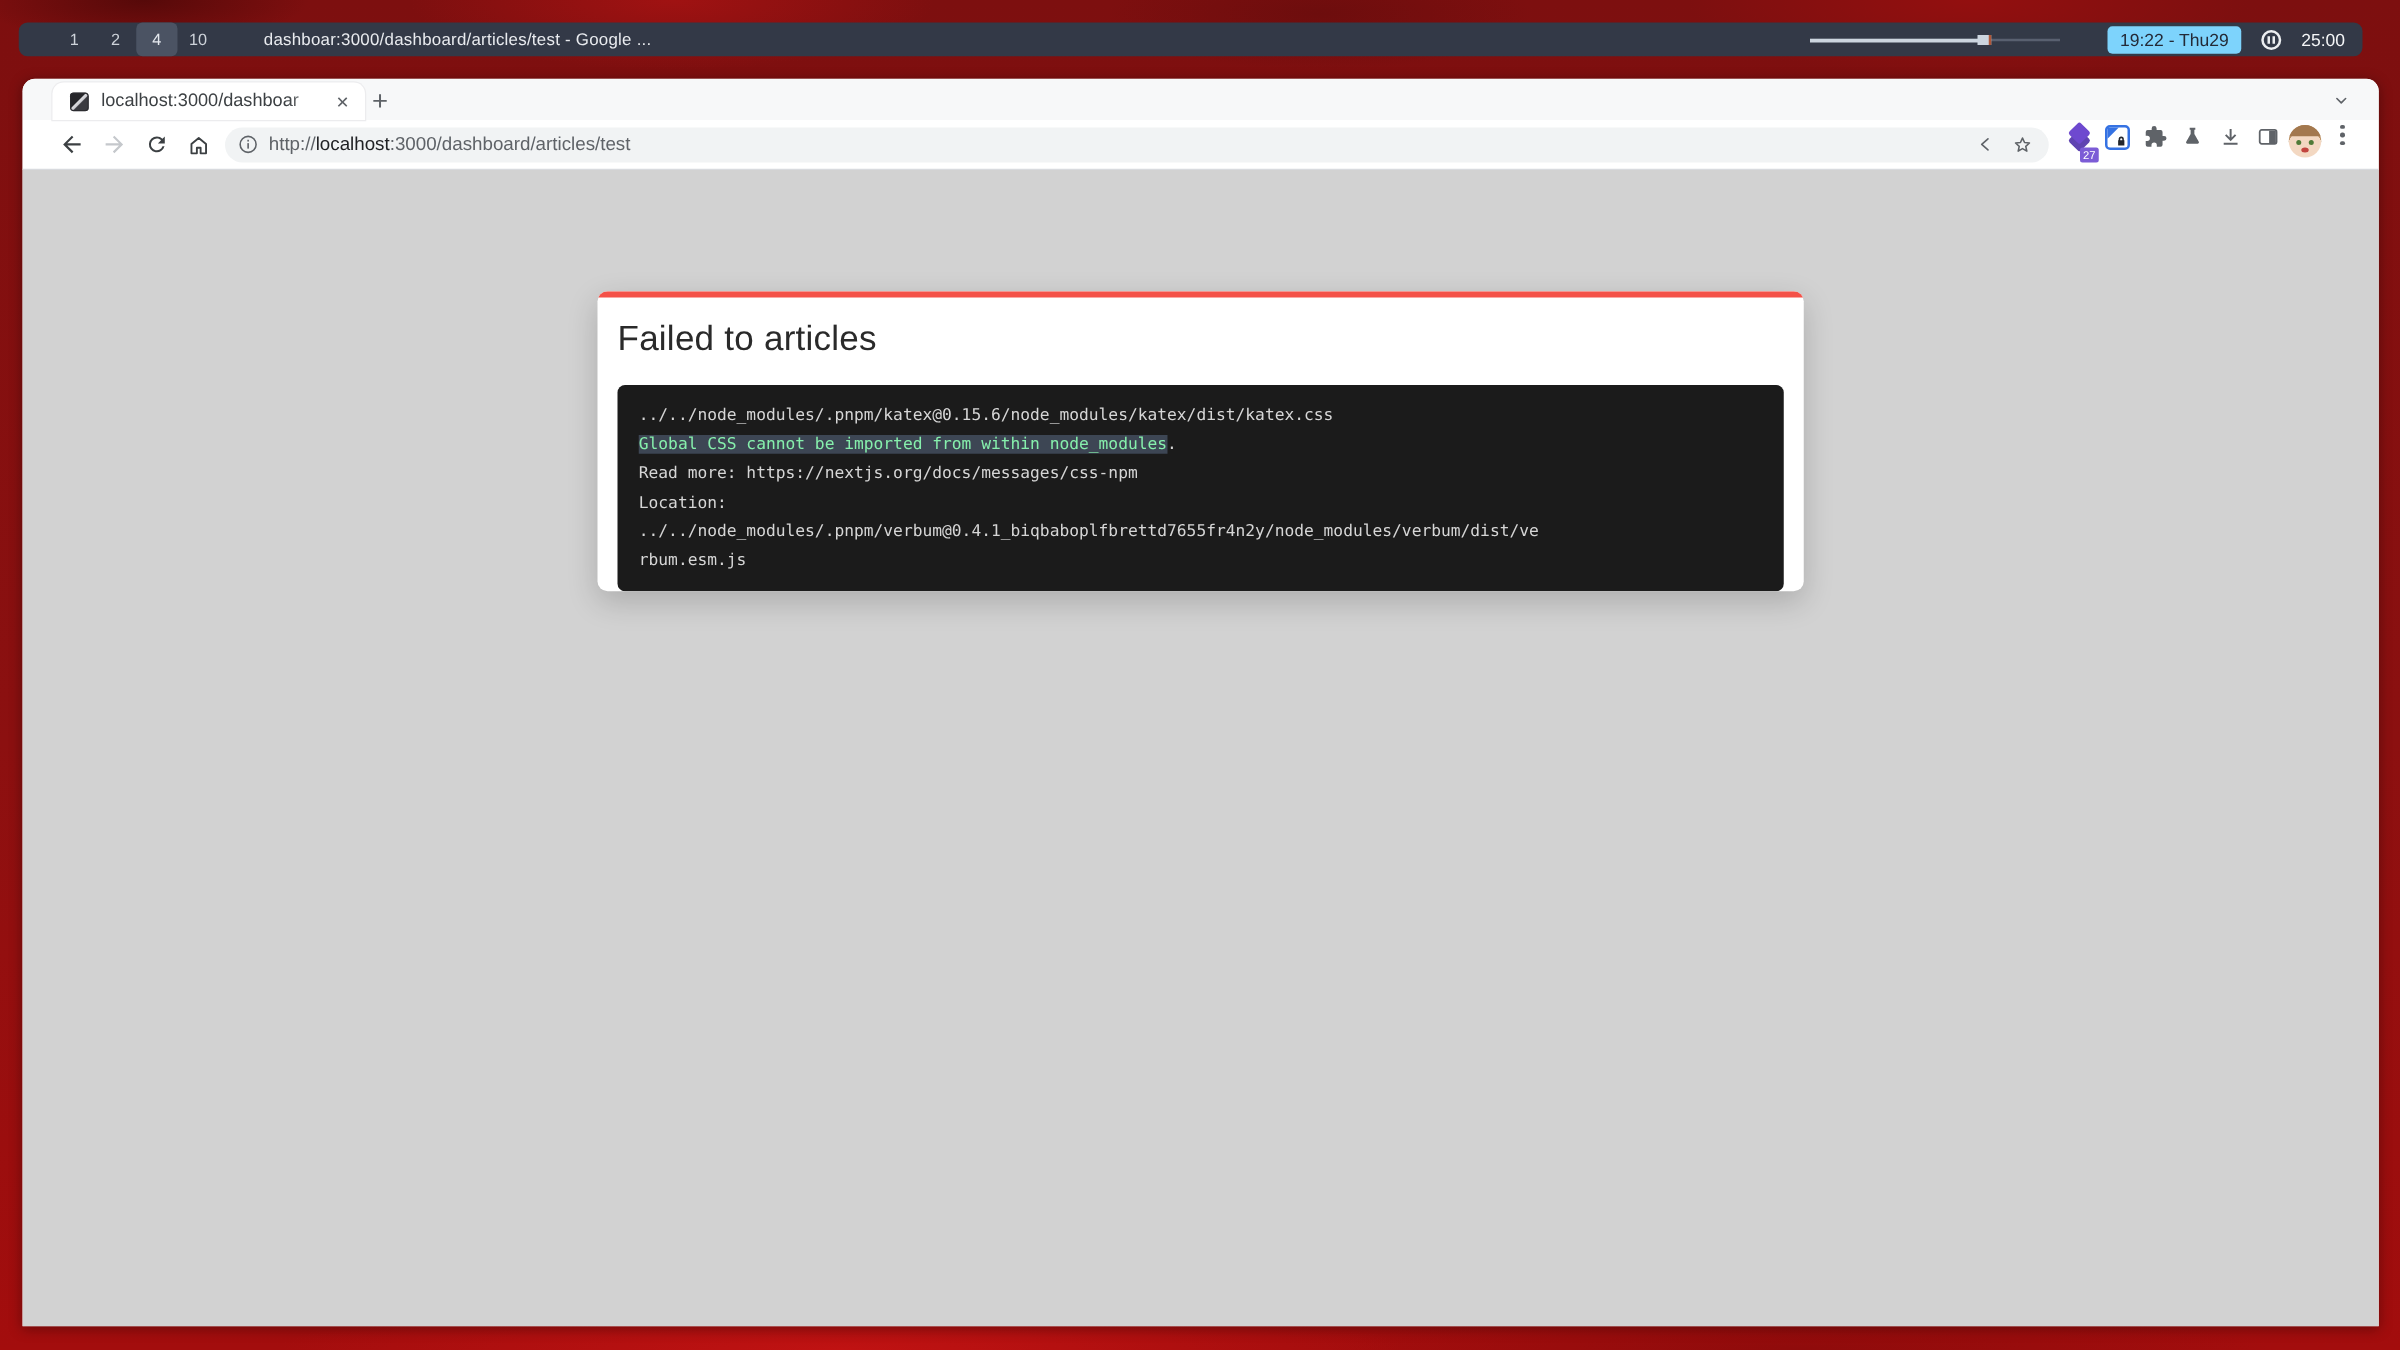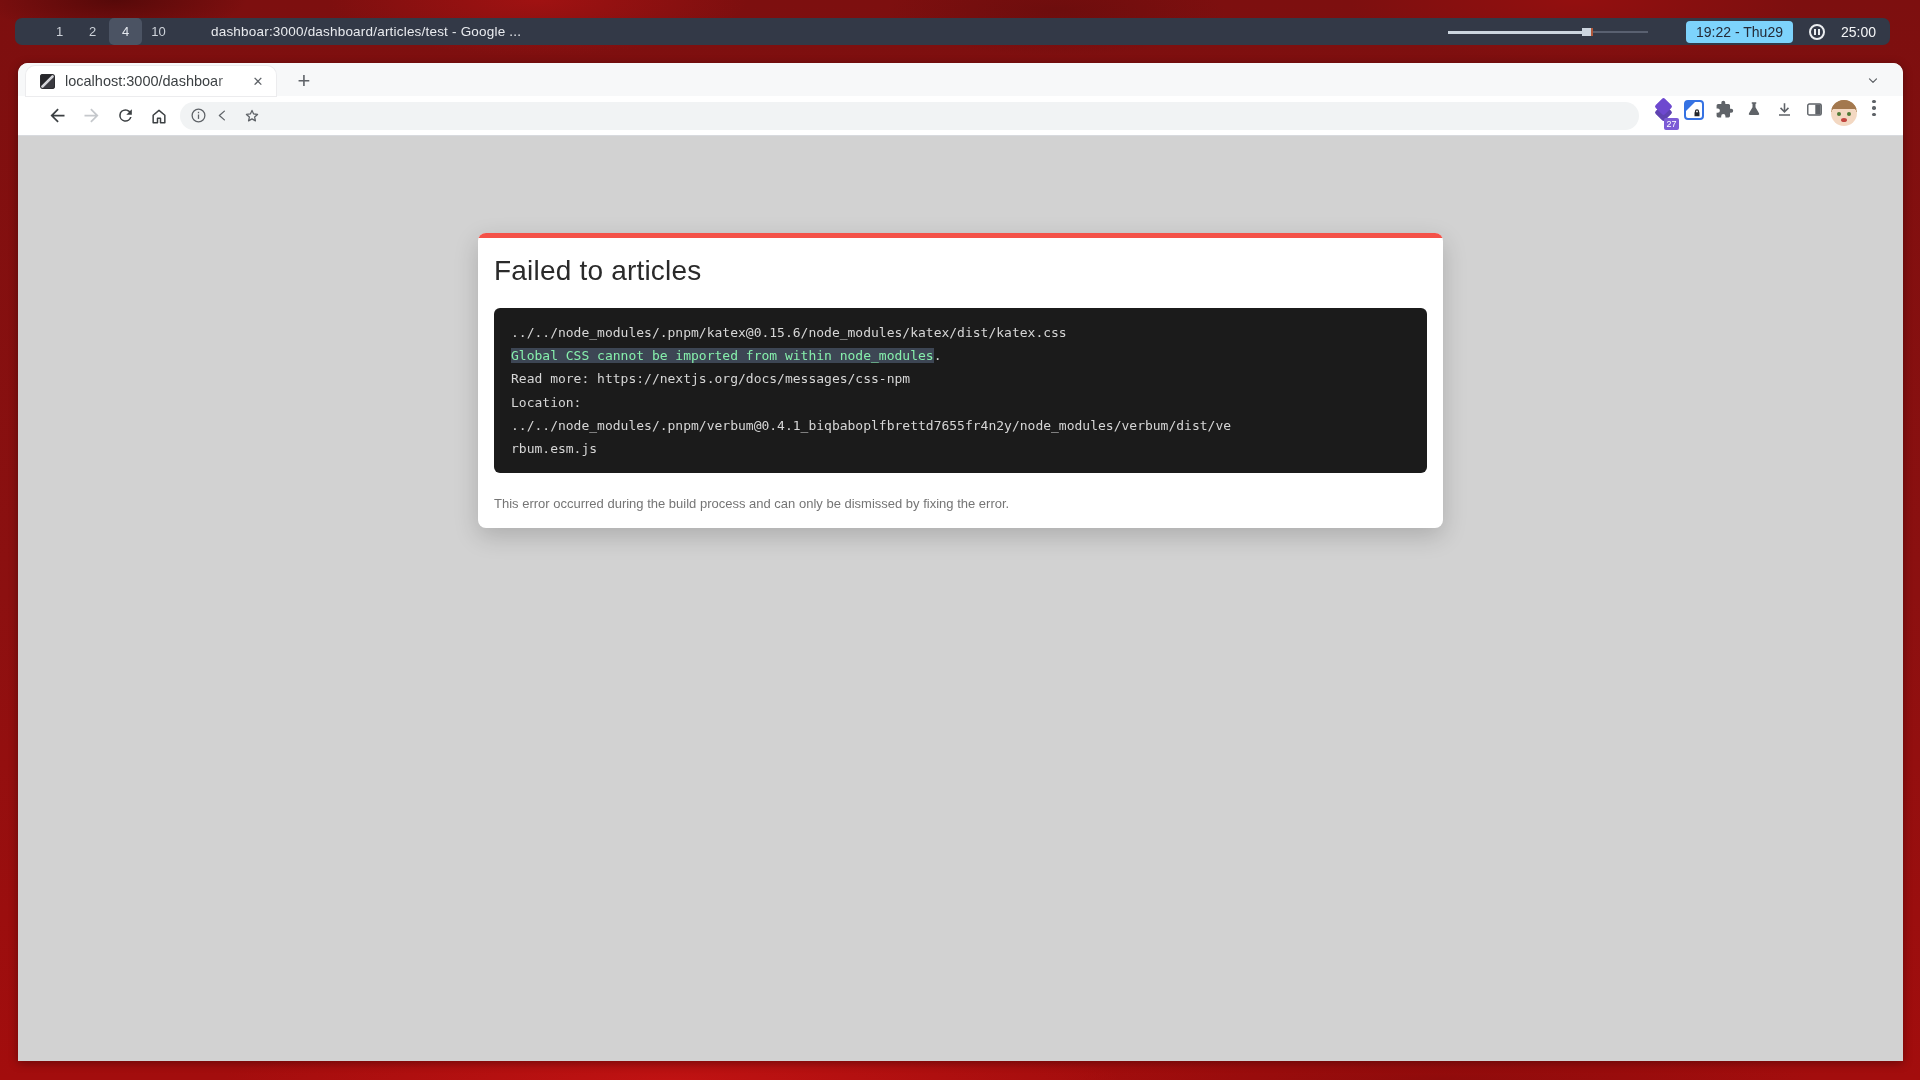--- a/index.html
+++ b/index.html
@@ -44,21 +44,21 @@
                 display:flex; align-items:center; justify-content:center; gap:2px; }
   .pause-icon i { display:block; width:2px; height:6px; background:#eceef1; }
 
   
   .bwindow {
     position:absolute; left:18px; top:63px; width:1885px; height:998px;
     background:#fff; border-radius:10px 10px 0 0; overflow:hidden;
     box-shadow:0 2px 10px rgba(0,0,0,.35);
   }
   .tabstrip { position:relative; height:33px; background:#f7f8f9; }
-  .tab { position:absolute; left:8px; top:3px; width:250px; height:30px;
+  .tab { position:absolute; left:24px; top:3px; width:250px; height:30px;
          background:#fff; border-radius:9px 9px 0 0;
          box-shadow:0 0 0 1px #ececee;
          display:flex; align-items:center; padding:0 8px 0 14px; }
   .favicon { width:15px; height:15px; border-radius:3px; flex:none;
              background:linear-gradient(135deg,#26262a 42%,#d9d9dd 46%,#cfcfd4 54%,#3a3a40 58%);
              box-shadow:inset 0 0 0 1px #2c2c30; }
   .tab-title { margin-left:10px; font-size:14.5px; color:#3c4043; white-space:nowrap;
                overflow:hidden; flex:1;
                -webkit-mask-image:linear-gradient(90deg,#000 82%,transparent 97%);
                mask-image:linear-gradient(90deg,#000 82%,transparent 97%); }
@@ -187,20 +187,21 @@
       </div>
 
       <div class="urlbar">
         <span>
           <svg width="17" height="17" viewBox="0 0 24 24">
               <circle cx="12" cy="12" r="9" fill="none" stroke="#5f6368" stroke-width="1.8"></circle>
               <rect x="11.1" y="10.6" width="1.8" height="6.2" fill="#5f6368"></rect>
               <rect x="11.1" y="6.8" width="1.8" height="2" fill="#5f6368"></rect>
             </svg>
         </span>
+        <span class="url-text"><span>http://</span><span class="host">localhost</span><span>:3000/dashboard/articles/test</span></span>
         <span class="pill-btn">
           <svg width="15" height="15" viewBox="0 0 24 24">
               <path d="M15 5L7 12l8 7" fill="none" stroke="#5f6368" stroke-width="2.1" stroke-linecap="round" stroke-linejoin="round"></path>
             </svg>
         </span>
         <span class="pill-btn">
           <svg width="18" height="18" viewBox="0 0 24 24">
               <path d="M12 4.6l2.2 4.7 5.2.6-3.9 3.5 1.1 5.1L12 15.9l-4.6 2.6 1.1-5.1-3.9-3.5 5.2-.6L12 4.6z" fill="none" stroke="#5f6368" stroke-width="1.7" stroke-linejoin="round"></path>
             </svg>
         </span>
@@ -257,18 +258,17 @@
             <i></i>
           </span>
       </div>
     </div>
 
     <div class="page">
       <div class="dialog">
         <div class="dialog-accent"></div>
         <div class="dialog-title">Failed to articles</div>
         <div class="codeblock" id="code-block"><div class="code-line"><span>../../node_modules/.pnpm/katex@0.15.6/node_modules/katex/dist/katex.css</span></div><div class="code-line"><span class="hl">Global CSS cannot be imported from within node_modules</span><span>.</span></div><div class="code-line"><span>Read more: https://nextjs.org/docs/messages/css-npm</span></div><div class="code-line"><span>Location:</span></div><div class="code-line"><span>../../node_modules/.pnpm/verbum@0.4.1_biqbaboplfbrettd7655fr4n2y/node_modules/verbum/dist/ve</span></div><div class="code-line"><span>rbum.esm.js</span></div></div>
-        <div class="dialog-footer">This error occurred during the build process and can only be dismissed by fixing the error.</div>
       </div>
     </div>
   </div>
 
 </div>
 
 </body></html>

